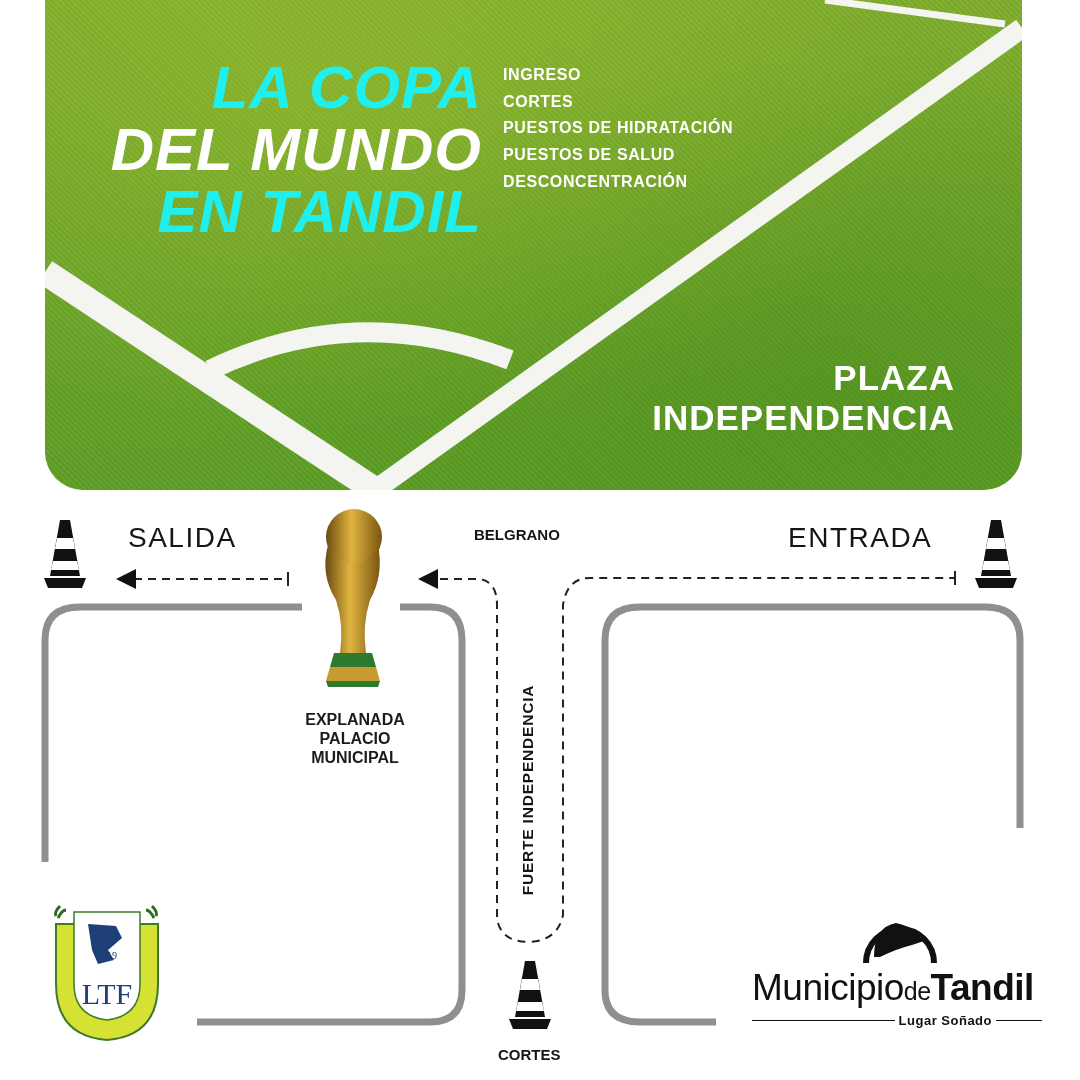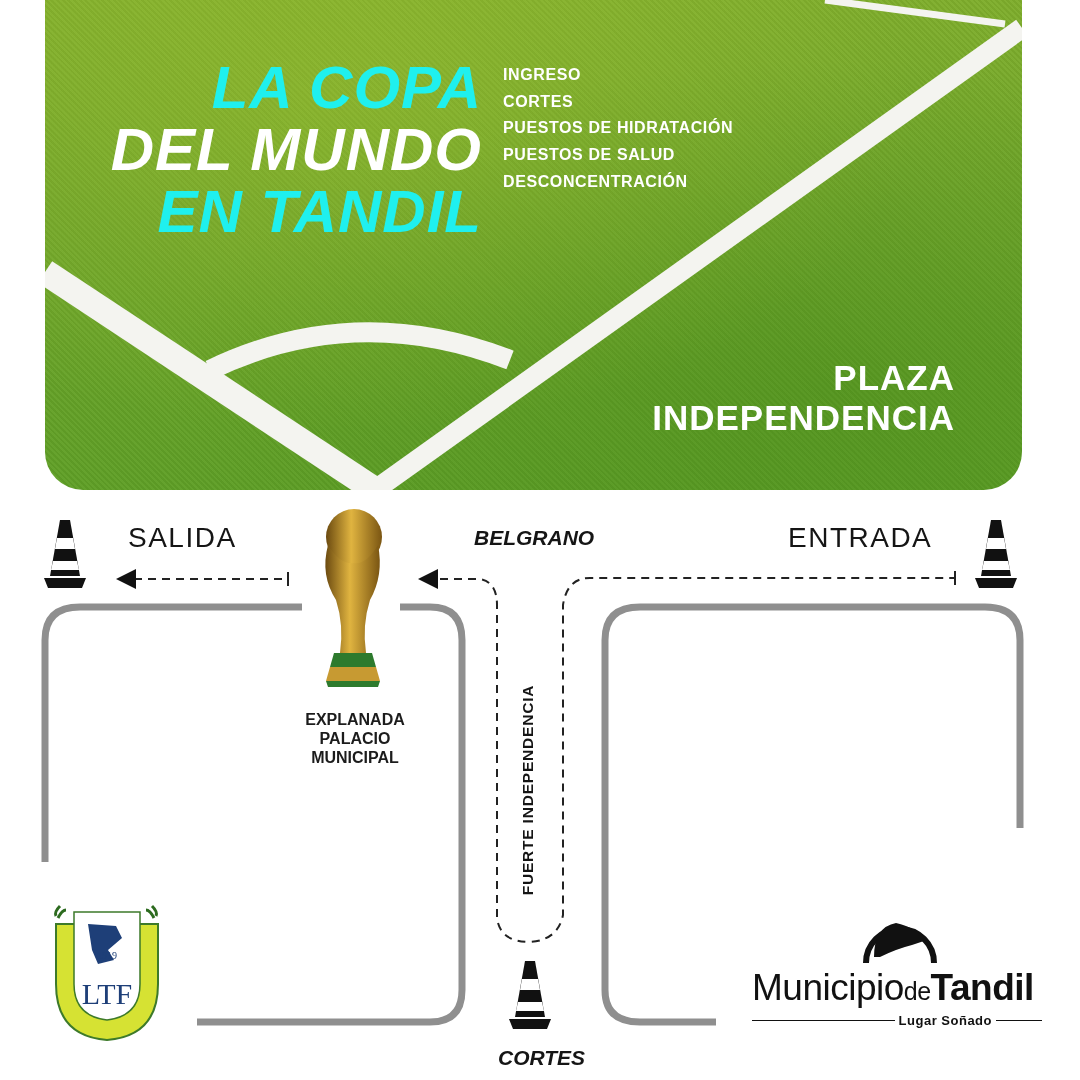--- a/index.html
+++ b/index.html
@@ -21,21 +21,21 @@
     font-size: 60px; line-height: 62px; letter-spacing: 1px; white-space: nowrap; font-style: italic; }
   .title .cyan { color: #1ff0ee; }
   .title .white { color: #ffffff; }
   .services { position: absolute; left: 458px; top: 62px; color: #ffffff; font-weight: 900;
     font-size: 16px; line-height: 26.7px; letter-spacing: 0.6px; white-space: nowrap; }
   .plaza { position: absolute; right: 67px; top: 358px; color: #ffffff; font-weight: 900;
     font-size: 35px; line-height: 40px; text-align: right; letter-spacing: 1px; }
   .map { position: absolute; left: 0; top: 0; }
   .label { position: absolute; color: #151515; font-weight: 400; white-space: nowrap; }
   .big-label { font-size: 28px; letter-spacing: 1.5px; }
-  .small-label { font-size: 21px; font-weight: 700; font-style: italic; }
+  .small-label { font-size: 15px; font-weight: 700; }
   .explanada { position: absolute; left: 280px; top: 710px; width: 150px; text-align: center;
     font-weight: 900; font-size: 16px; line-height: 19px; color: #1c1c1c; }
   .vertical { position: absolute; left: 528px; top: 790px; transform: translate(-50%, -50%) rotate(-90deg);
     font-weight: 900; font-size: 15.5px; letter-spacing: 0.8px; color: #151515; white-space: nowrap; }
   .trophy { position: absolute; left: 306px; top: 505px; width: 92px; height: 185px; }
   .cone { position: absolute; width: 46px; height: 80px; }
   .ltf { position: absolute; left: 52px; top: 902px; width: 110px; height: 140px; }
   .muni { position: absolute; left: 752px; top: 905px; width: 295px; height: 125px; }
   .muni-name { position: absolute; left: 0; top: 62px; font-size: 37px; color: #111; white-space: nowrap; letter-spacing: -0.5px; }
   .muni-name .de { font-size: 25px; }

